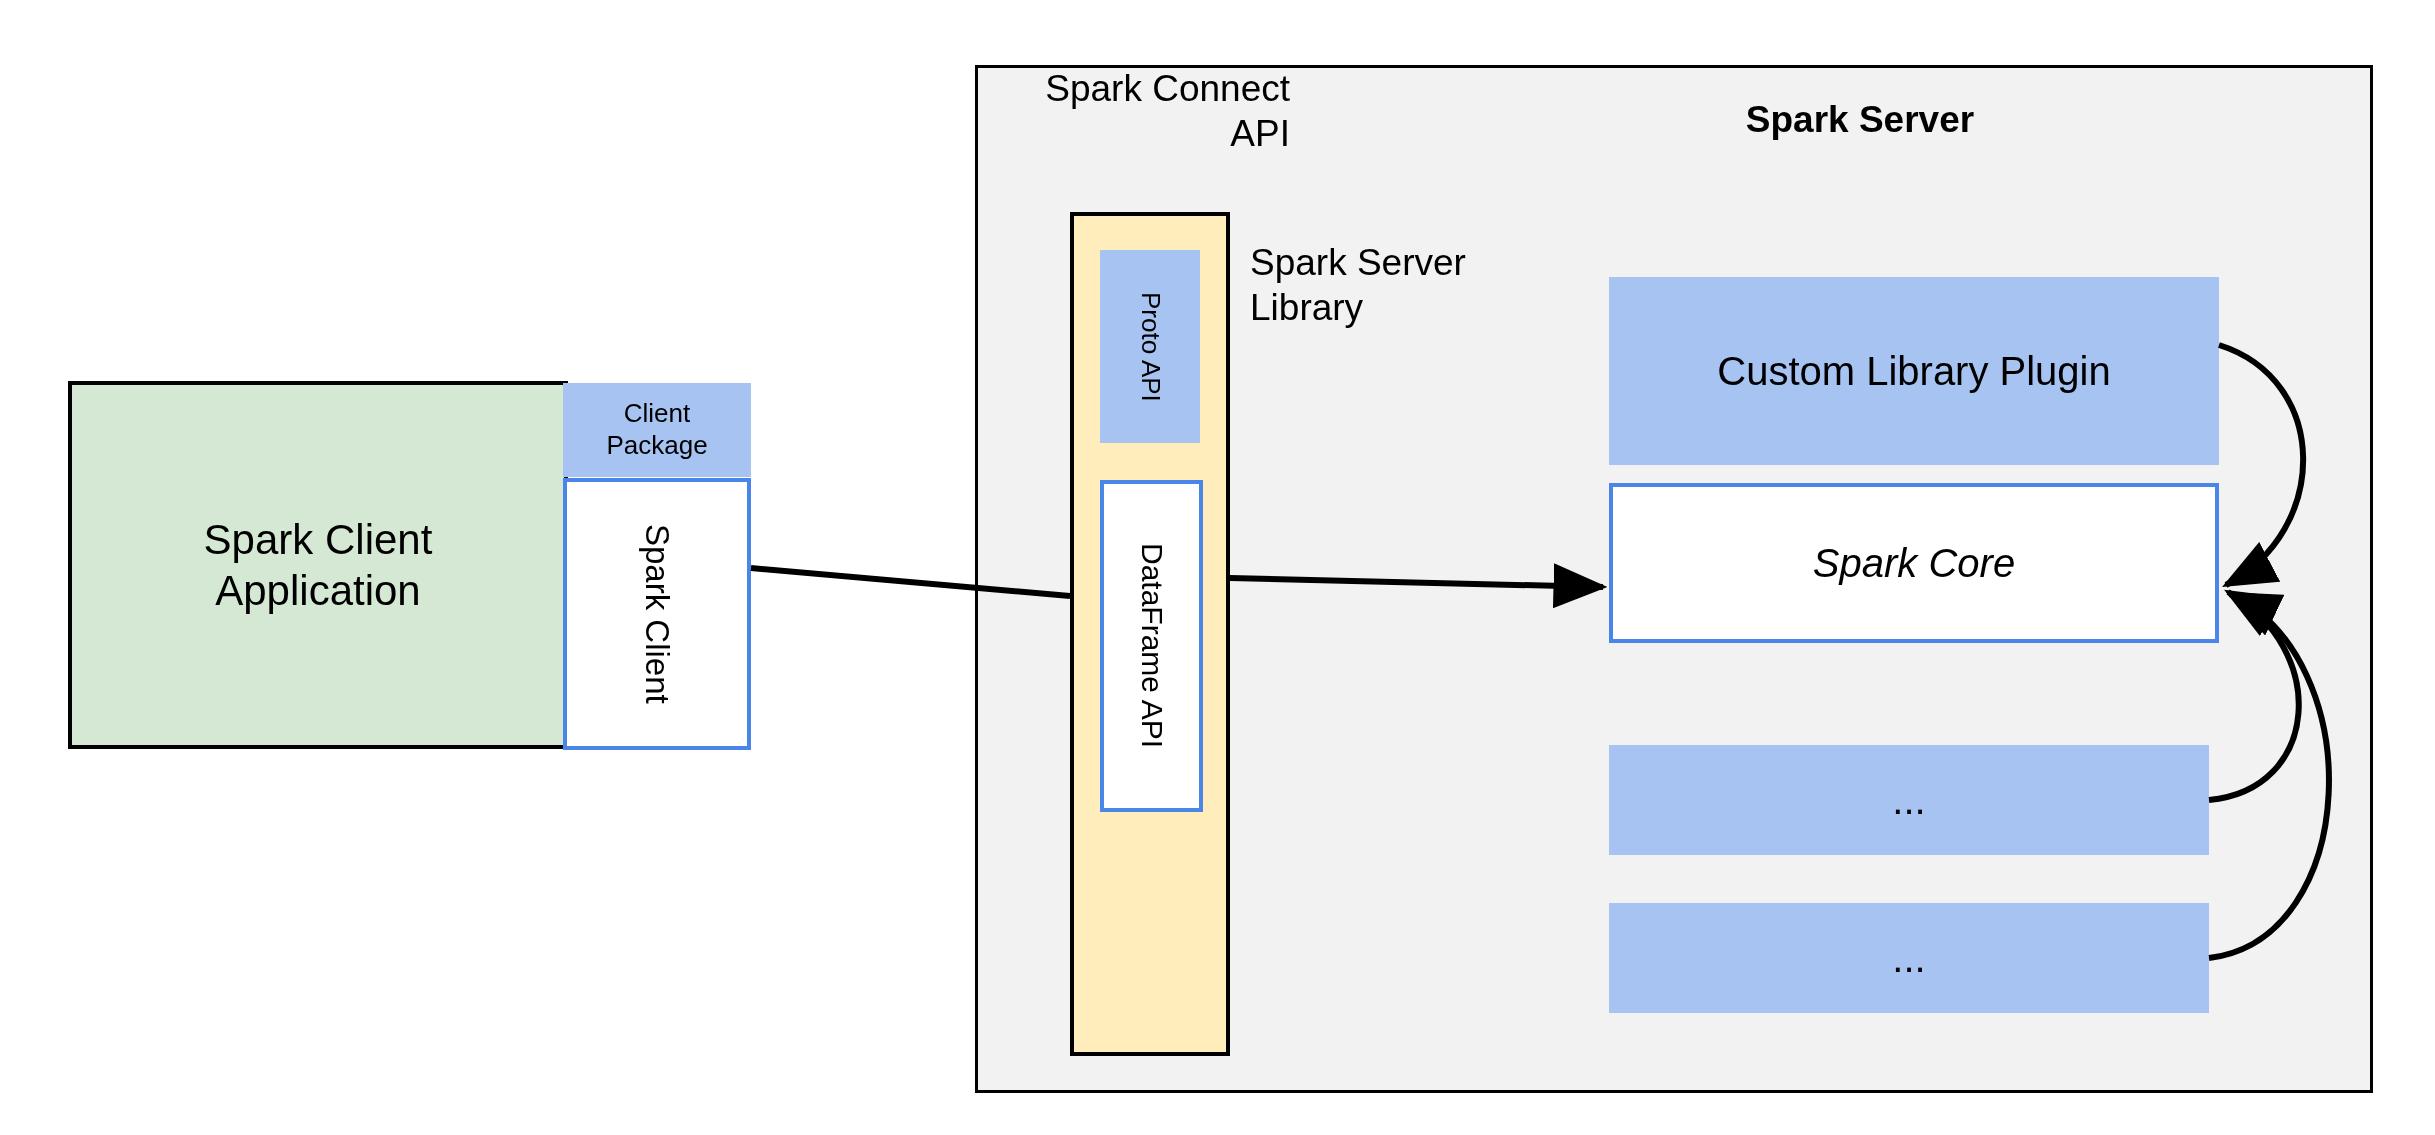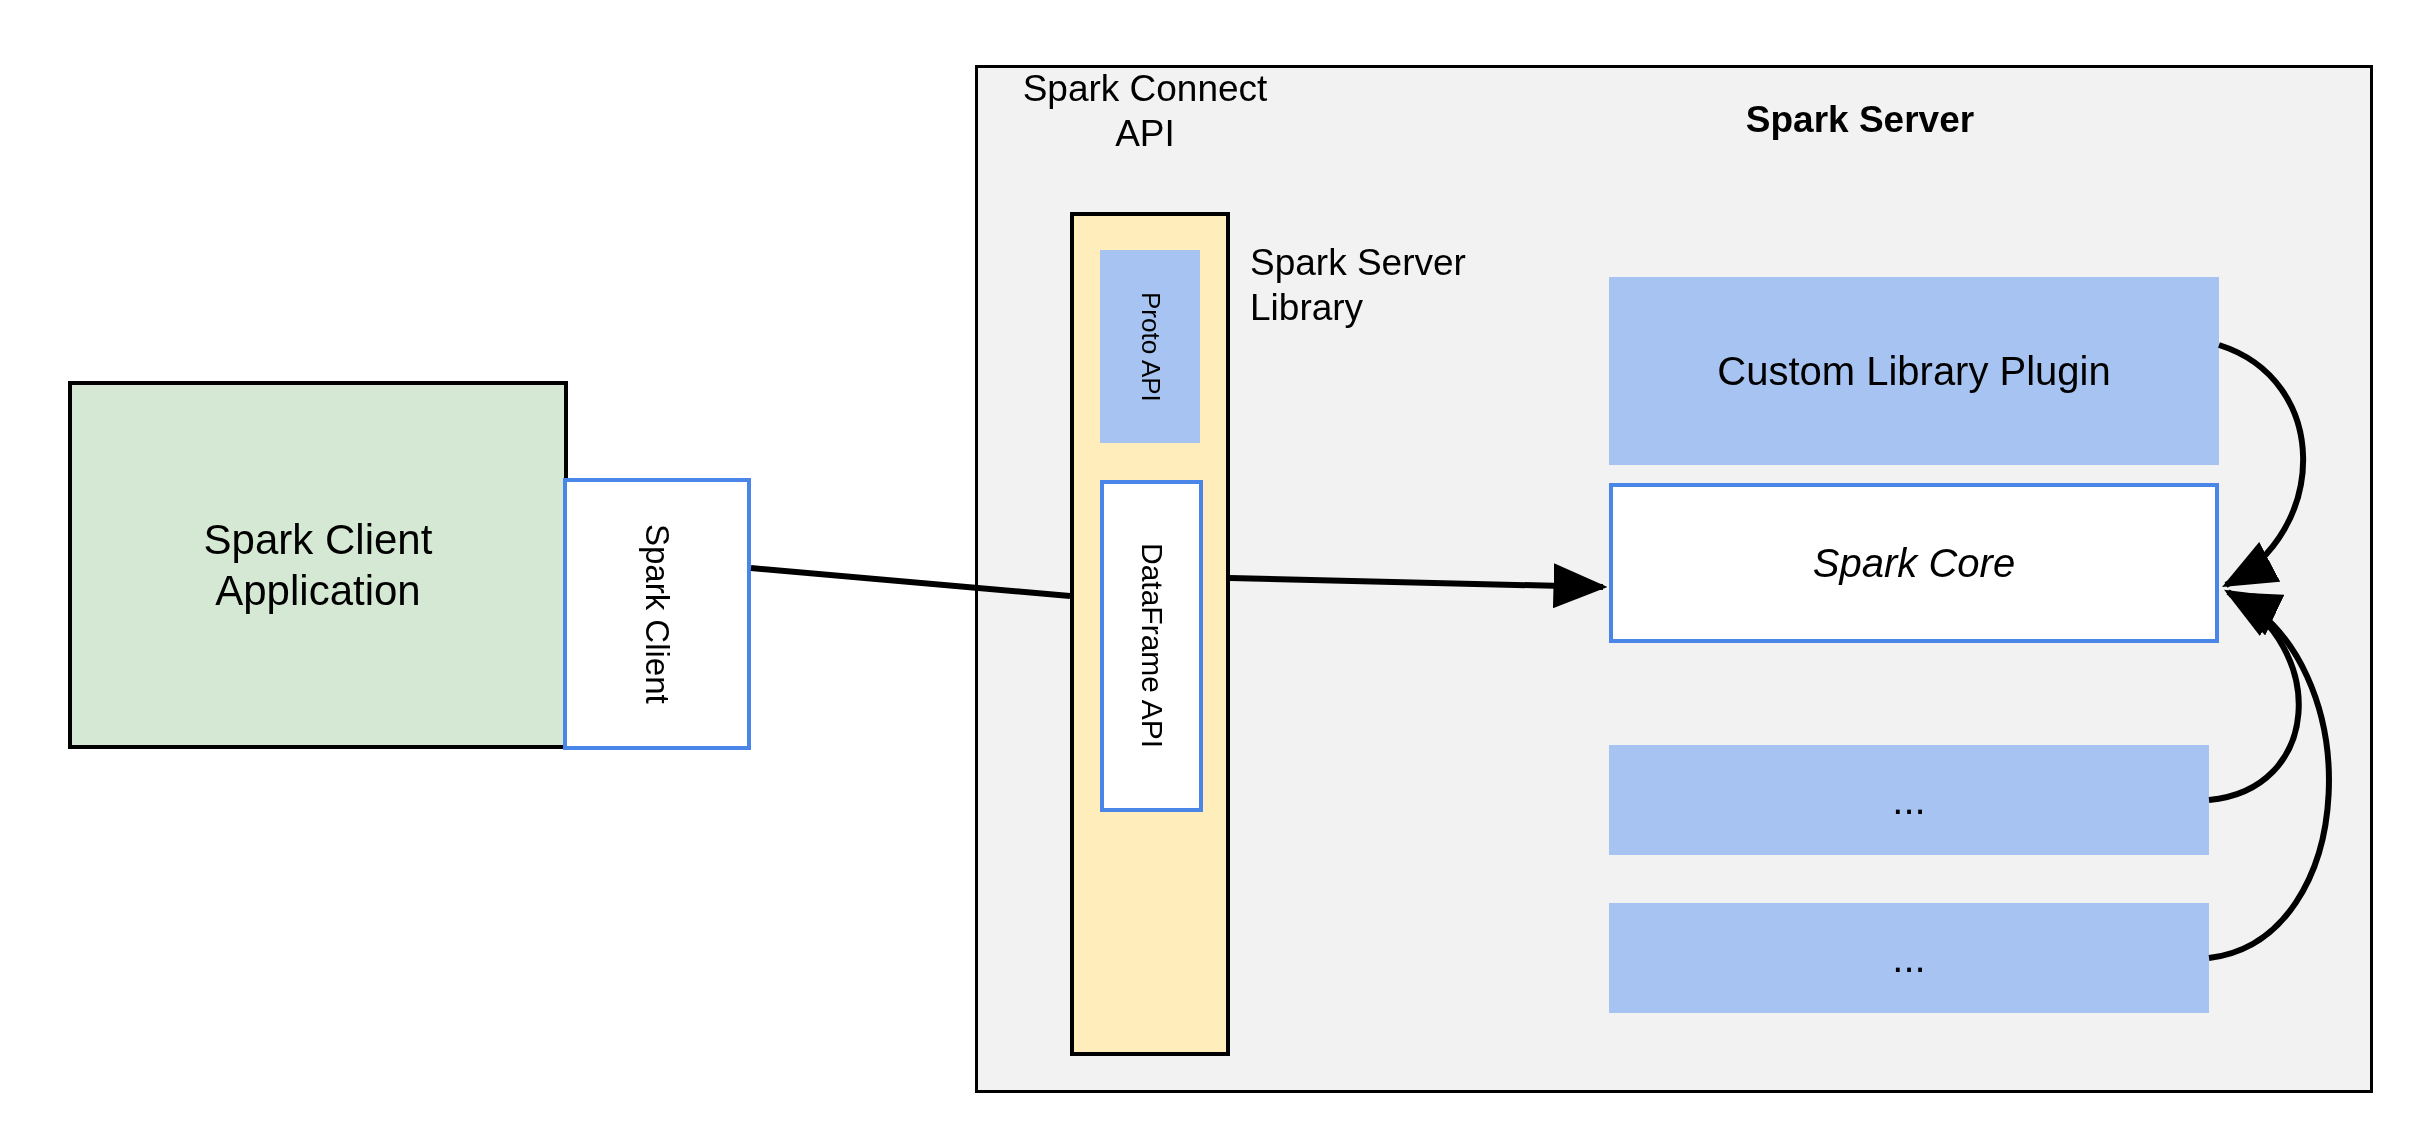--- a/index.html
+++ b/index.html
@@ -35,21 +35,21 @@
     background: #f2f2f2;
     border: 3px solid #000000;
   }
 
   
   .plain-label {
     position: absolute;
     font-size: 37px;
     color: #000000;
     line-height: 1.22;
-    text-align: center;
+    text-align: right;
     white-space: pre-line;
   }
   #label-spark-connect-api { left: 1000px; top: 66px; width: 290px; }
   #label-spark-server-library { left: 1250px; top: 240px; width: 300px; text-align: left; }
   #label-spark-server {
     left: 1650px; top: 97px; width: 420px;
     font-weight: bold; font-size: 37px; text-align: center;
   }
 
   
@@ -149,20 +149,24 @@
   <div class="plain-label" id="label-spark-server-library">Spark Server
 Library</div>
 
   <div class="plain-label" id="label-spark-server">Spark Server</div>
 
   <div class="box ctr" id="client-app">
     <span style="white-space: pre-line;">Spark Client
 Application</span>
   </div>
 
+  <div class="box ctr" id="client-package">
+    <span style="white-space: pre-line;">Client
+Package</span>
+  </div>
 
   <div class="box ctr" id="spark-client">
     <span class="vert-text">Spark Client</span>
   </div>
 
   <div class="box" id="connect-column"></div>
 
   <div class="box ctr" id="proto-api">
     <span class="vert-text">Proto API</span>
   </div>

